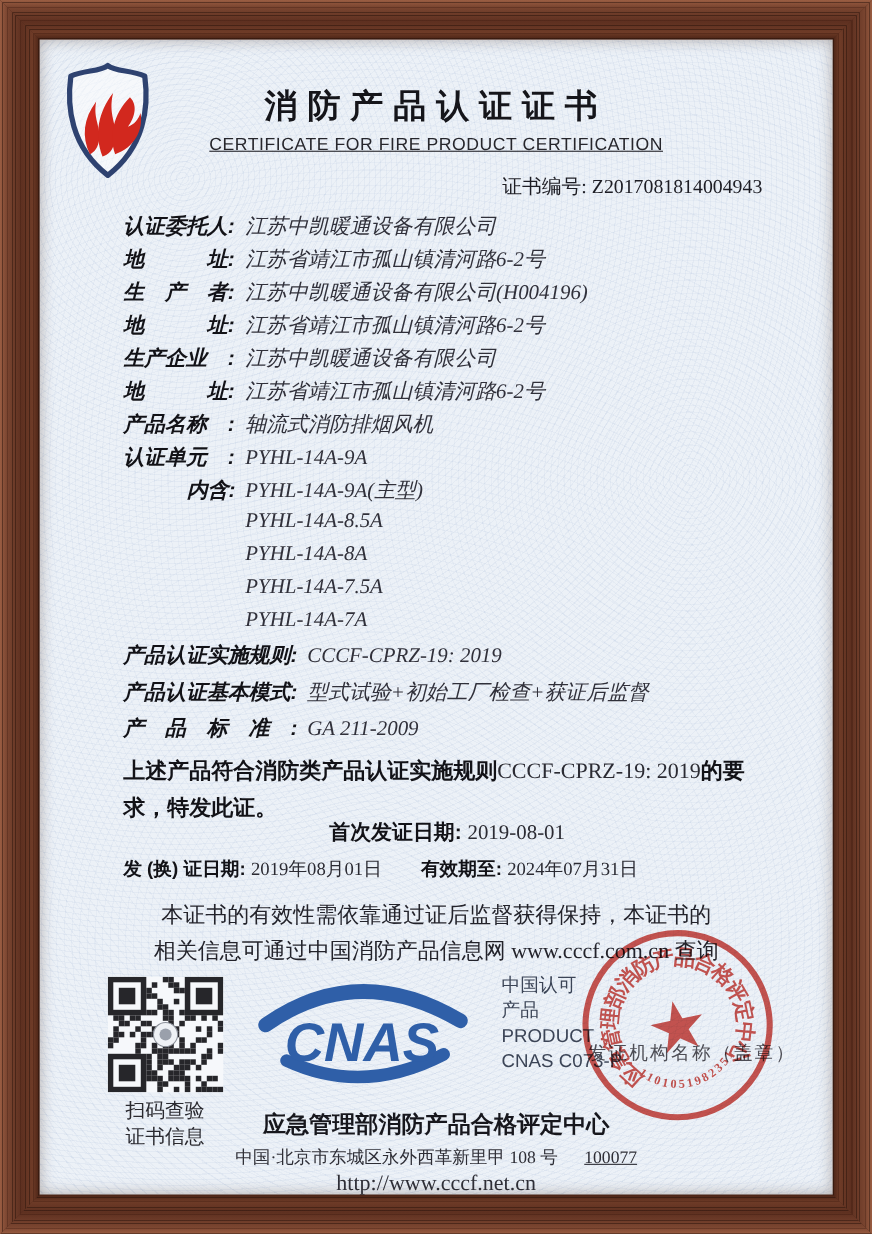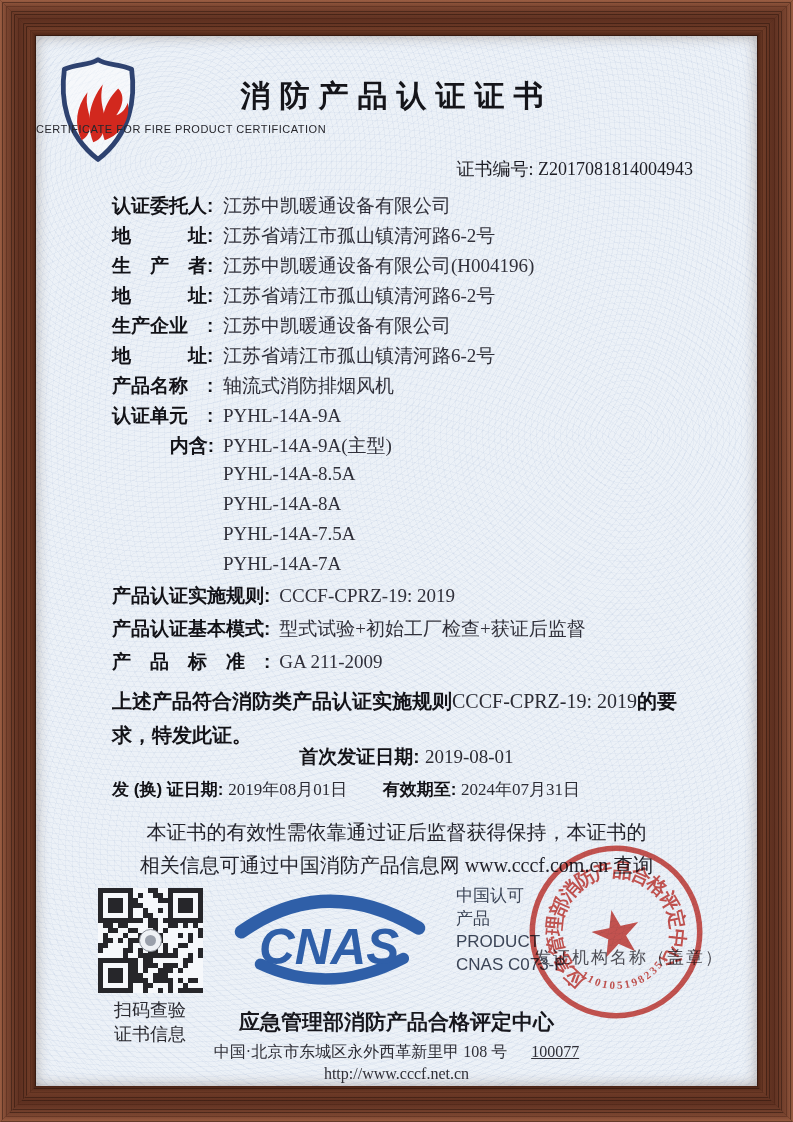--- a/index.html
+++ b/index.html
@@ -41,24 +41,24 @@
       repeating-radial-gradient(circle at 82% 38%, rgba(110,140,190,.06) 0 1px, rgba(0,0,0,0) 1px 6px),
       repeating-radial-gradient(circle at 42% 78%, rgba(110,140,190,.06) 0 1px, rgba(0,0,0,0) 1px 7px);
     box-shadow: inset 0 0 14px rgba(60,35,20,.35);
     color:#222;
   }
   .abs{position:absolute;}
   
   .emblem{left:14px;top:18px;width:96px;height:112px;}
   .title{left:0;right:0;top:40px;text-align:center;font-size:30px;font-weight:bold;
          letter-spacing:9px;color:#15151a;font-family:"Liberation Sans","DejaVu Sans",sans-serif;}
-  .subtitle{left:0;right:0;top:87px;text-align:left;font-size:11px;letter-spacing:.5px;color:#26262c;}
+  .subtitle{left:0;right:0;top:87px;text-align:center;font-size:16px;letter-spacing:.5px;color:#26262c;text-decoration:underline;}
   .cert-no{right:64px;top:121px;font-size:18px;color:#1d1d24;font-family:"Liberation Serif","DejaVu Serif",serif;}
   
-  .fields{left:76px;top:157px;right:30px;}
+  .fields{left:76px;top:157px;right:30px;font-style:italic;}
   .row{display:flex;align-items:baseline;height:30px;font-size:19px;white-space:nowrap;}
   .row.rule{height:33px;}
   .lbl{font-weight:bold;color:#121217;margin-right:9px;font-family:"Liberation Sans","DejaVu Sans",sans-serif;}
   .lbl.w5{display:inline-block;min-width:102px;}
   .lbl.right{text-align:right;}
   .val{color:#30303a;font-family:"Liberation Serif","DejaVu Serif",serif;}
   .cont{margin-left:111px;}
   
   .statement{left:76px;top:648px;right:56px;font-size:20px;font-weight:bold;line-height:34px;color:#121217;}
   .statement .normal{font-weight:normal;font-family:"Liberation Serif","DejaVu Serif",serif;color:#2b2b33;}
@@ -79,21 +79,21 @@
   .cnas-text{left:420px;top:848px;font-size:17px;line-height:23px;color:#3b4456;}
   .stamp-caption{left:498px;top:910px;font-size:17px;letter-spacing:2px;color:#4d4d55;z-index:1;
                  font-family:"Liberation Serif","DejaVu Serif",serif;white-space:nowrap;}
   .seal{left:488px;top:804px;width:184px;height:184px;transform:rotate(-12deg);
         mix-blend-mode:multiply;opacity:.93;z-index:2;}
   .seal text{fill:var(--seal-red,#cf4a44);font-family:"Liberation Serif","DejaVu Serif",serif;font-weight:bold;}
   .issuer{left:0;right:0;top:972px;text-align:center;font-size:21px;font-weight:bold;color:#17171d;}
   .address{left:0;right:0;top:1006px;text-align:center;font-size:16px;color:#2e2e36;
            font-family:"Liberation Serif","DejaVu Serif",serif;}
   .address .post{margin-left:20px;text-decoration:underline;}
-  .website{left:0;right:0;top:1029px;text-align:center;font-size:16px;color:#2e2e36;
+  .website{left:0;right:0;top:1029px;text-align:center;font-size:20px;color:#2e2e36;
            font-family:"Liberation Serif","DejaVu Serif",serif;}
 </style>
 </head>
 <body style="--seal-red: #cf4a44; --cnas-blue: #2f5fa8; --flame-red: #d2281e; --shield-navy: #2e4270; --frame-brown: #6e3b27; --paper: #ecf1f7;">
 
 <div class="frame-strip frame-h frame-top"></div>
 <div class="frame-strip frame-h frame-bottom"></div>
 <div class="frame-strip frame-v frame-left"></div>
 <div class="frame-strip frame-v frame-right"></div>
 

